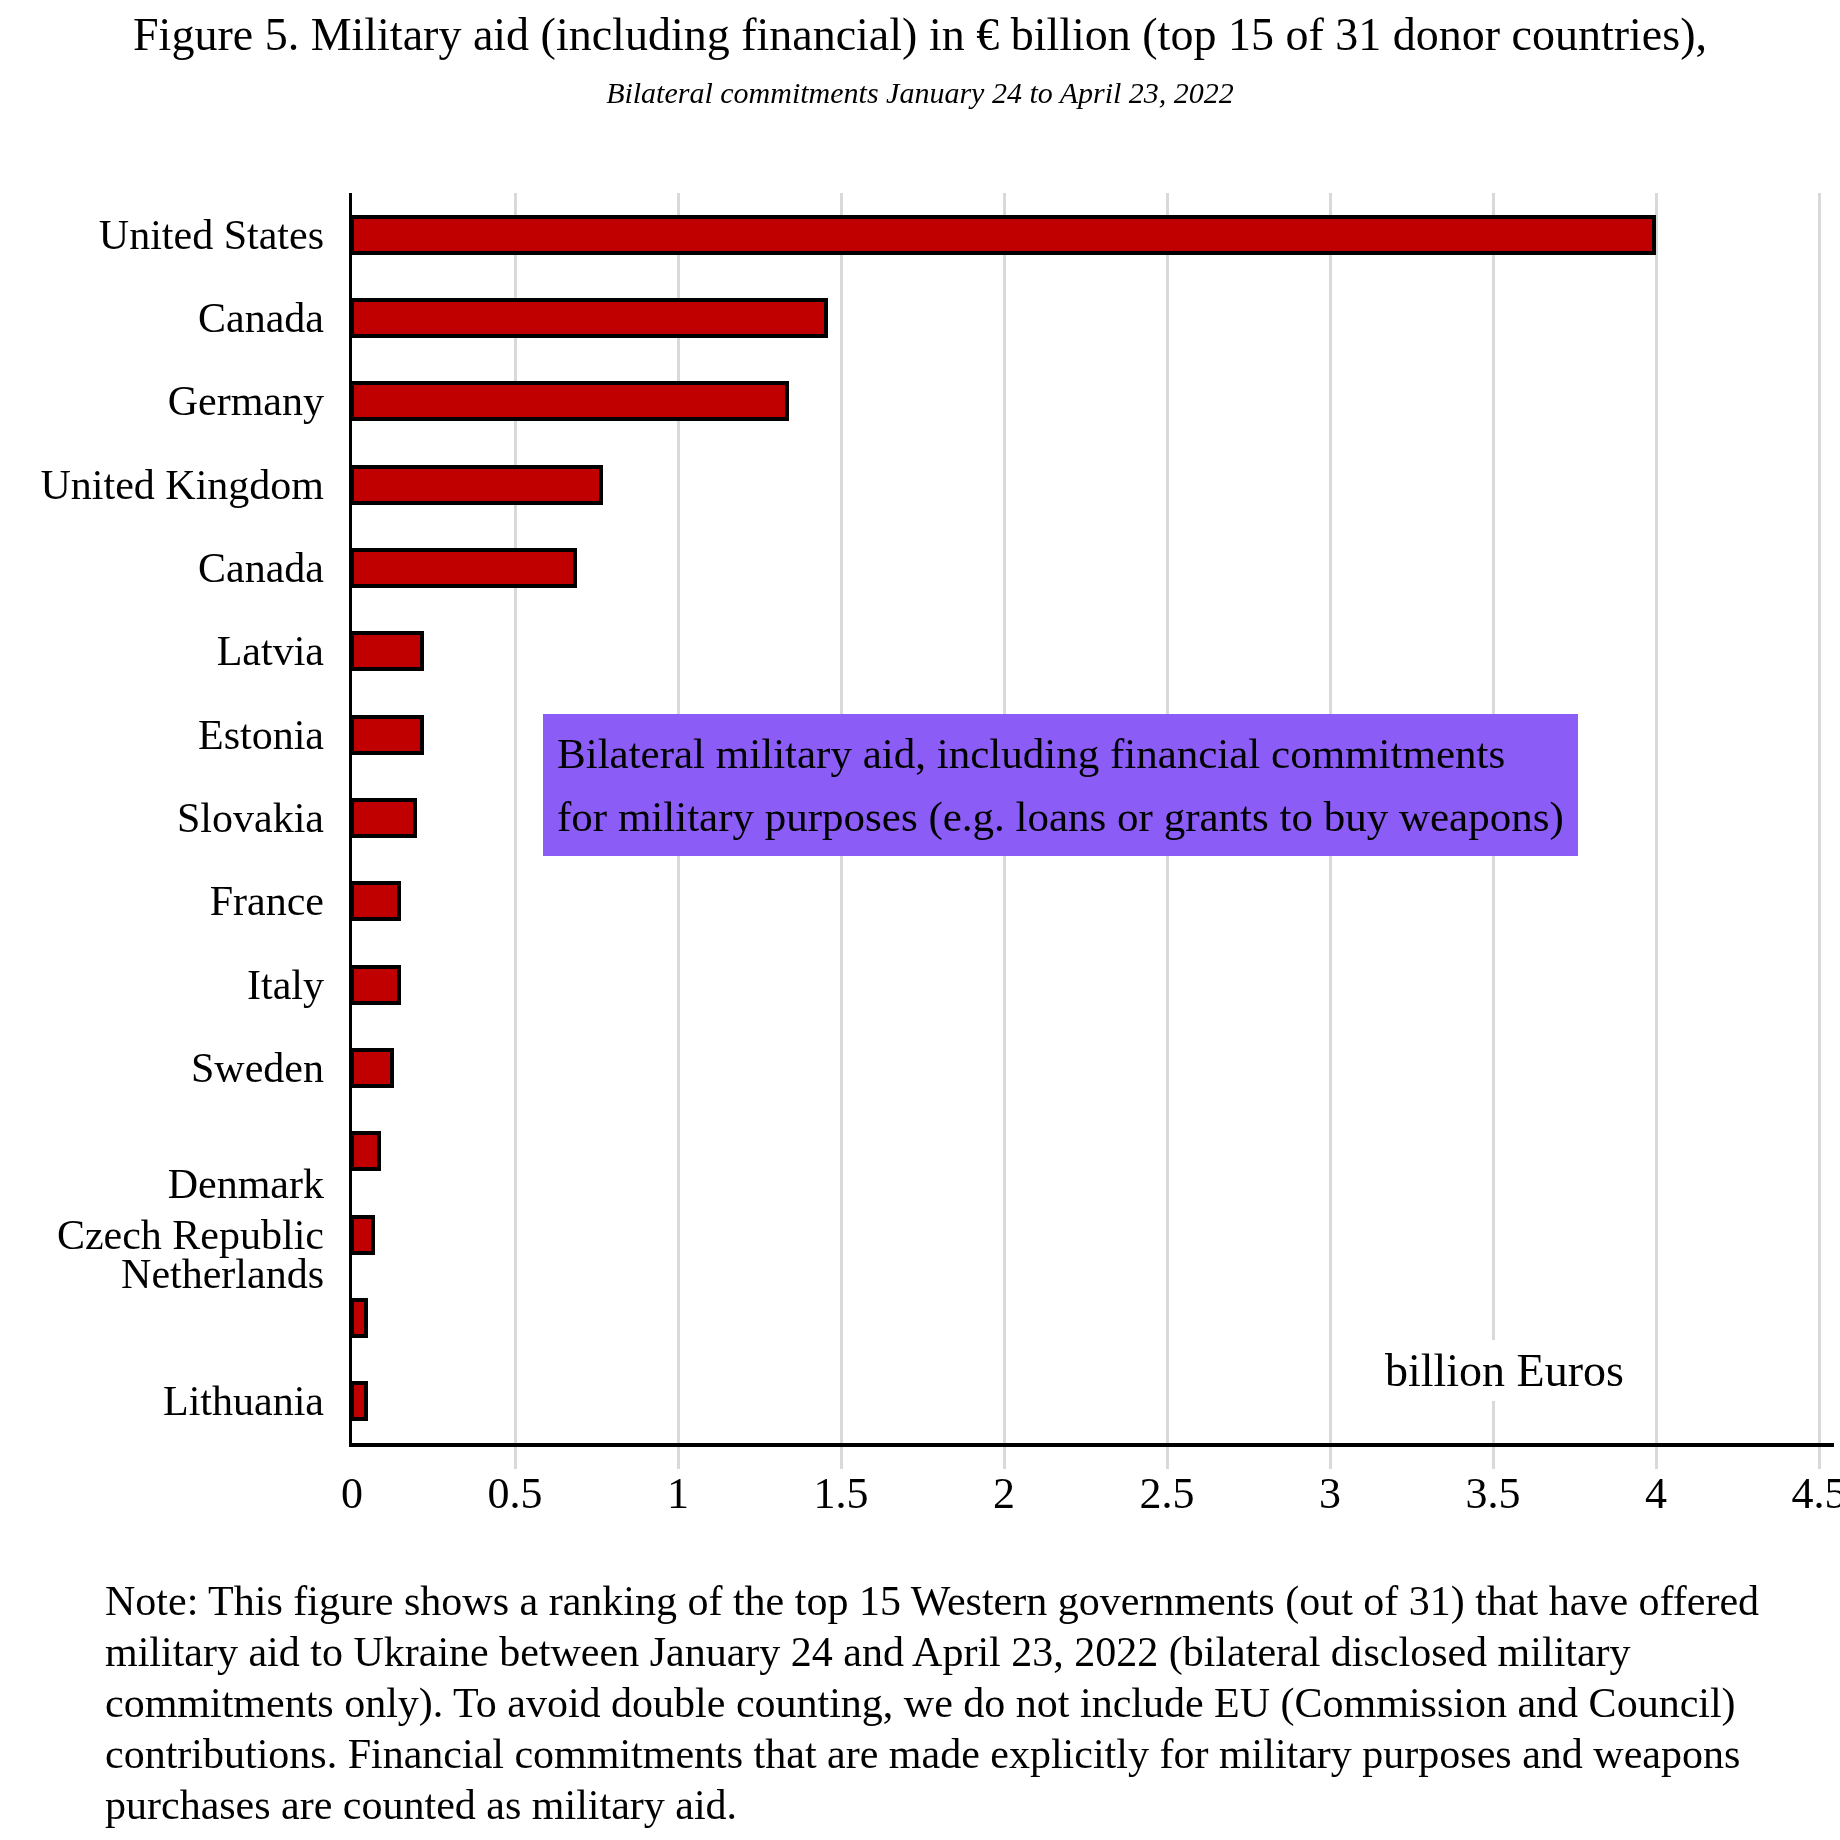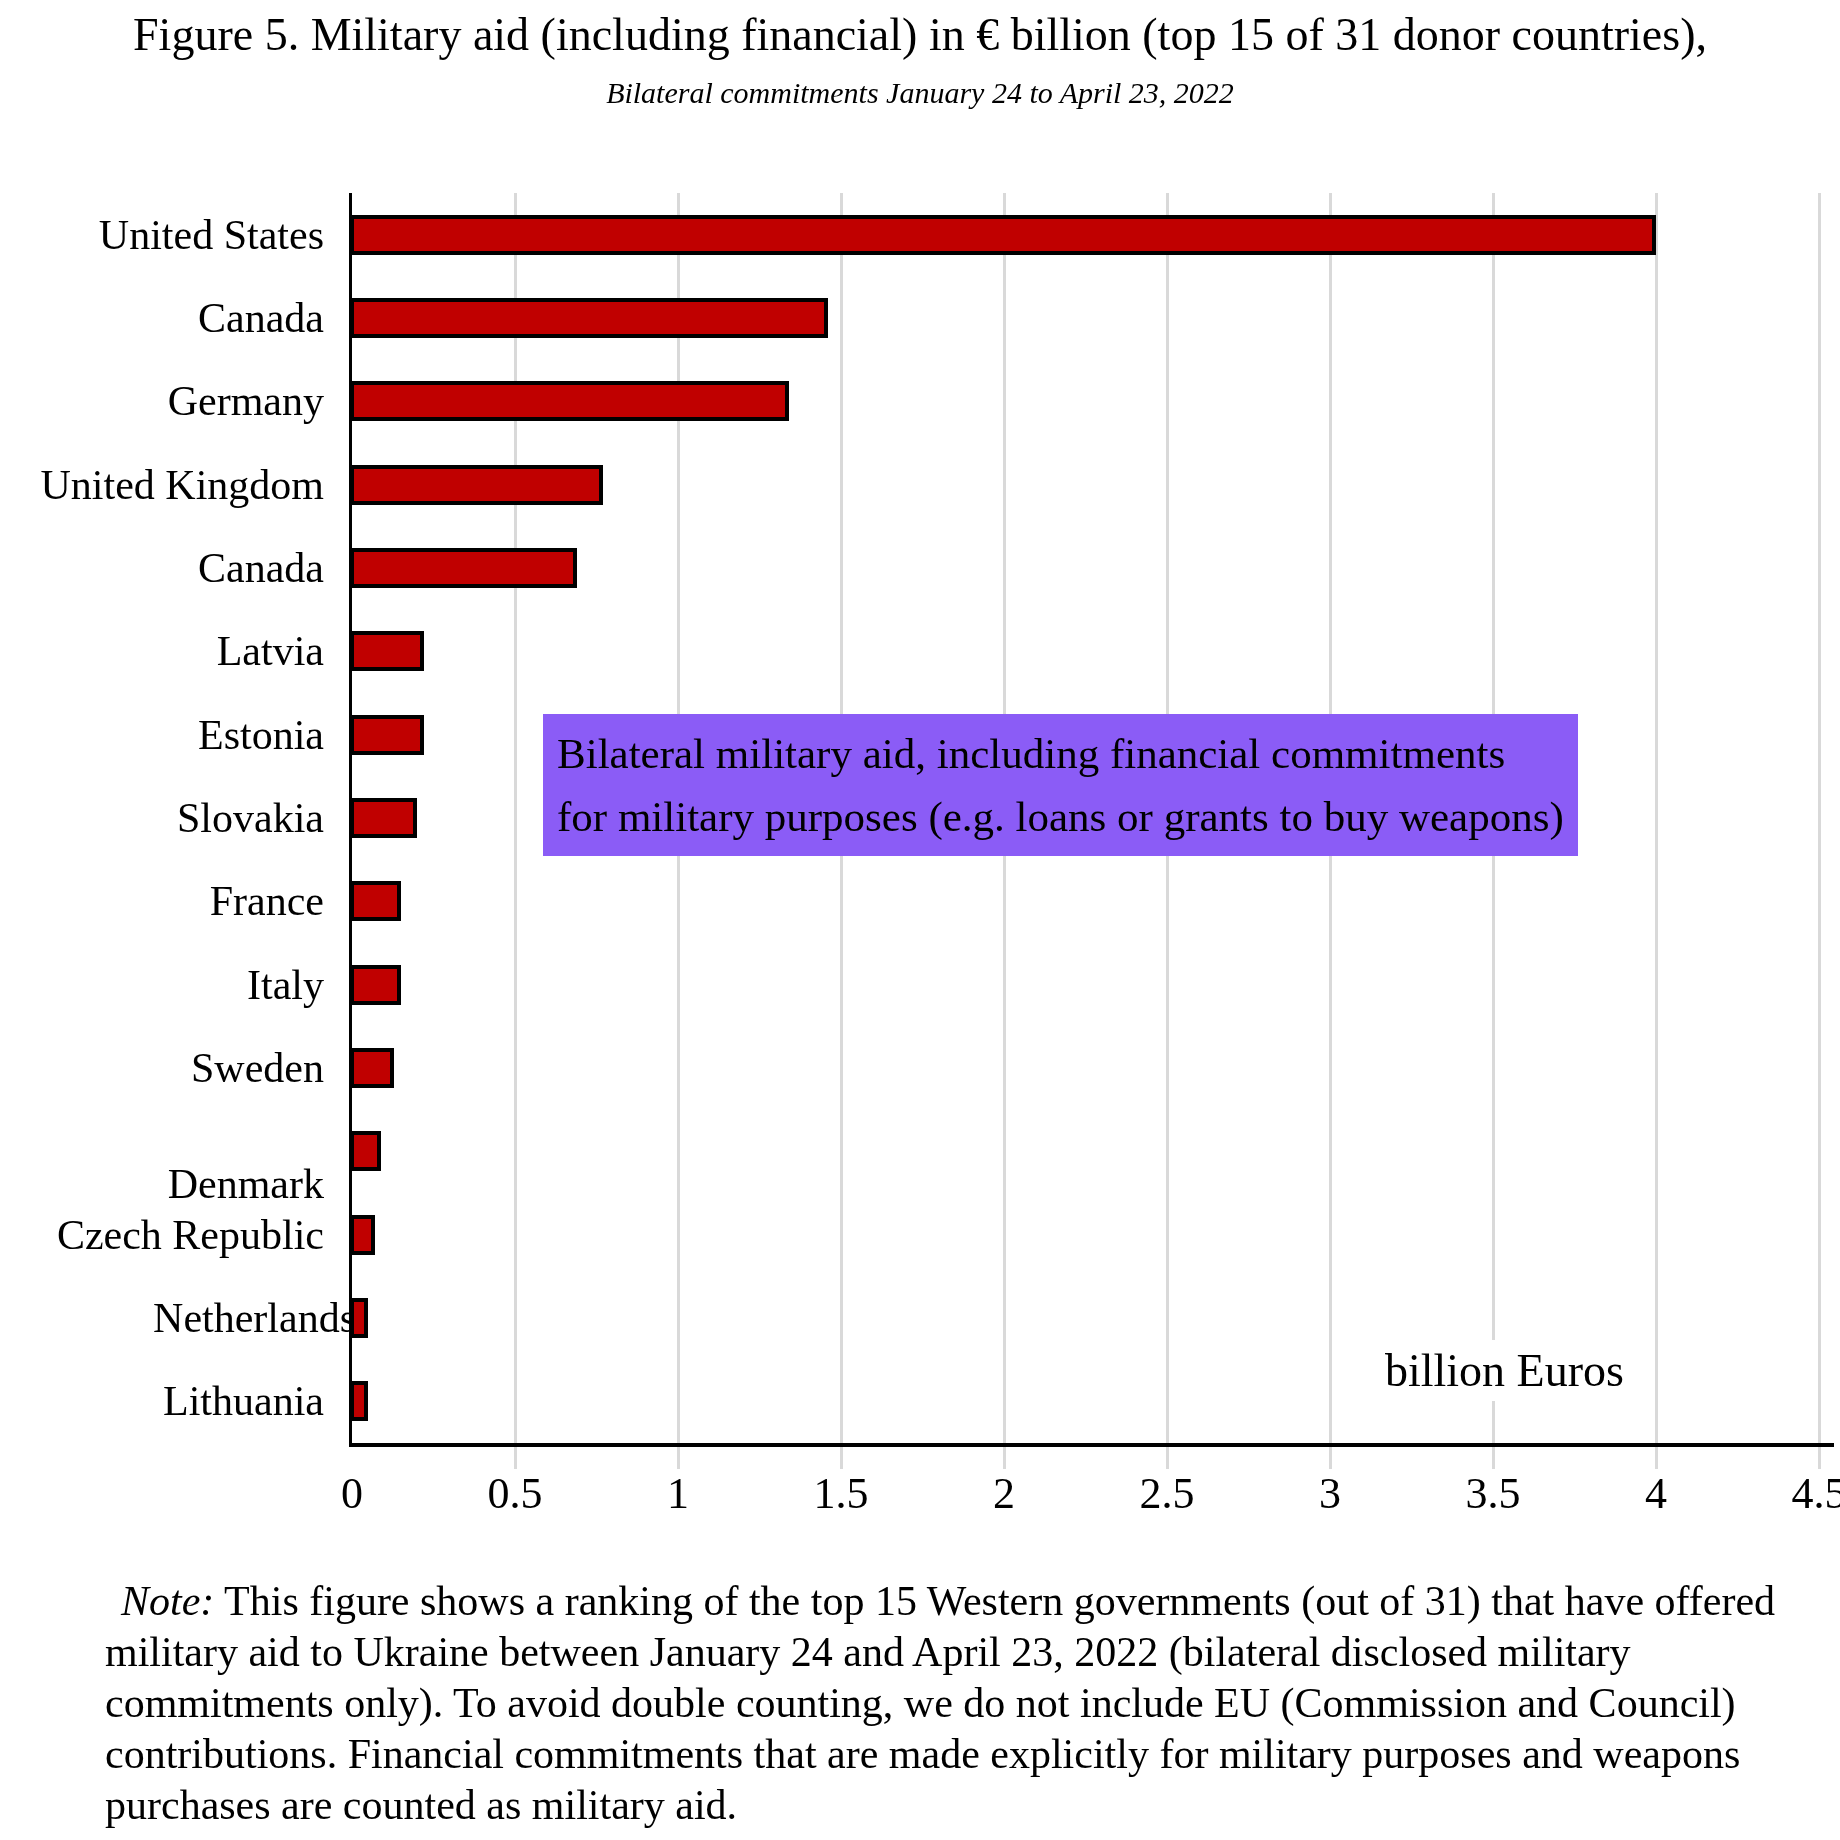--- a/index.html
+++ b/index.html
@@ -38,21 +38,21 @@
     background:#8b5cf6;padding:8px 14px;
     font-size:43px;line-height:63px;white-space:nowrap;
   }
   .unit-label{
     position:absolute;left:1371px;top:1340px;
     background:#ffffff;padding:4px 14px;
     font-size:46px;white-space:nowrap;
   }
   .note{position:absolute;left:105px;top:1576px;width:1700px;}
   .note-line{font-size:42px;line-height:51px;white-space:nowrap;}
-  .italic{font-style:italic;margin-left:16px;}
+  .italic{}
 </style>
 </head>
 <body>
 
 <div class="figure">
 
   <div class="title">
     <div class="title-line1">Figure 5. Military aid (including financial) in € billion (top 15 of 31 donor countries),</div>
     <div class="title-line2">Bilateral commitments January 24 to April 23, 2022</div>
   </div>
@@ -105,21 +105,21 @@
       <div class="cat-label" style="top: 875.333px; height: 52px; line-height: 52px; text-align: right;">France</div>
       <div class="bar" style="left: 350px; top: 881.333px; width: 51px; height: 40px; background: rgb(192, 0, 0); border-color: rgb(0, 0, 0);"></div>
       <div class="cat-label" style="top: 958.667px; height: 52px; line-height: 52px;">Italy</div>
       <div class="bar" style="left: 350px; top: 964.667px; width: 51px; height: 40px; background: rgb(192, 0, 0); border-color: rgb(0, 0, 0);"></div>
       <div class="cat-label" style="top: 1042px; height: 52px; line-height: 52px;">Sweden</div>
       <div class="bar" style="left: 350px; top: 1048px; width: 44px; height: 40px; background: rgb(192, 0, 0); border-color: rgb(0, 0, 0);"></div>
       <div class="cat-label" style="top: 1125.33px; height: 52px; line-height: 52px; margin-top: 33px;">Denmark</div>
       <div class="bar" style="left: 350px; top: 1131.33px; width: 31px; height: 40px; background: rgb(192, 0, 0); border-color: rgb(0, 0, 0);"></div>
       <div class="cat-label" style="top: 1208.67px; height: 52px; line-height: 52px;">Czech Republic</div>
       <div class="bar" style="left: 350px; top: 1214.67px; width: 25px; height: 40px; background: rgb(192, 0, 0); border-color: rgb(0, 0, 0);"></div>
-      <div class="cat-label" style="top: 1292px; height: 52px; line-height: 52px; padding-left: 32px;">Netherlands</div>
+      <div class="cat-label" style="top: 1248px; height: 52px; line-height: 52px;">Netherlands</div>
       <div class="bar" style="left: 350px; top: 1298px; width: 18px; height: 40px; background: rgb(192, 0, 0); border-color: rgb(0, 0, 0);"></div>
       <div class="cat-label" style="top: 1375.33px; height: 52px; line-height: 52px;">Lithuania</div>
       <div class="bar" style="left: 350px; top: 1381.33px; width: 18px; height: 40px; background: rgb(192, 0, 0); border-color: rgb(0, 0, 0);"></div>
     </div>
 
   <div class="y-axis-line"></div>
   <div class="x-axis-line"></div>
 
   <div class="annotation">
     <div>Bilateral military aid, including financial commitments</div>

